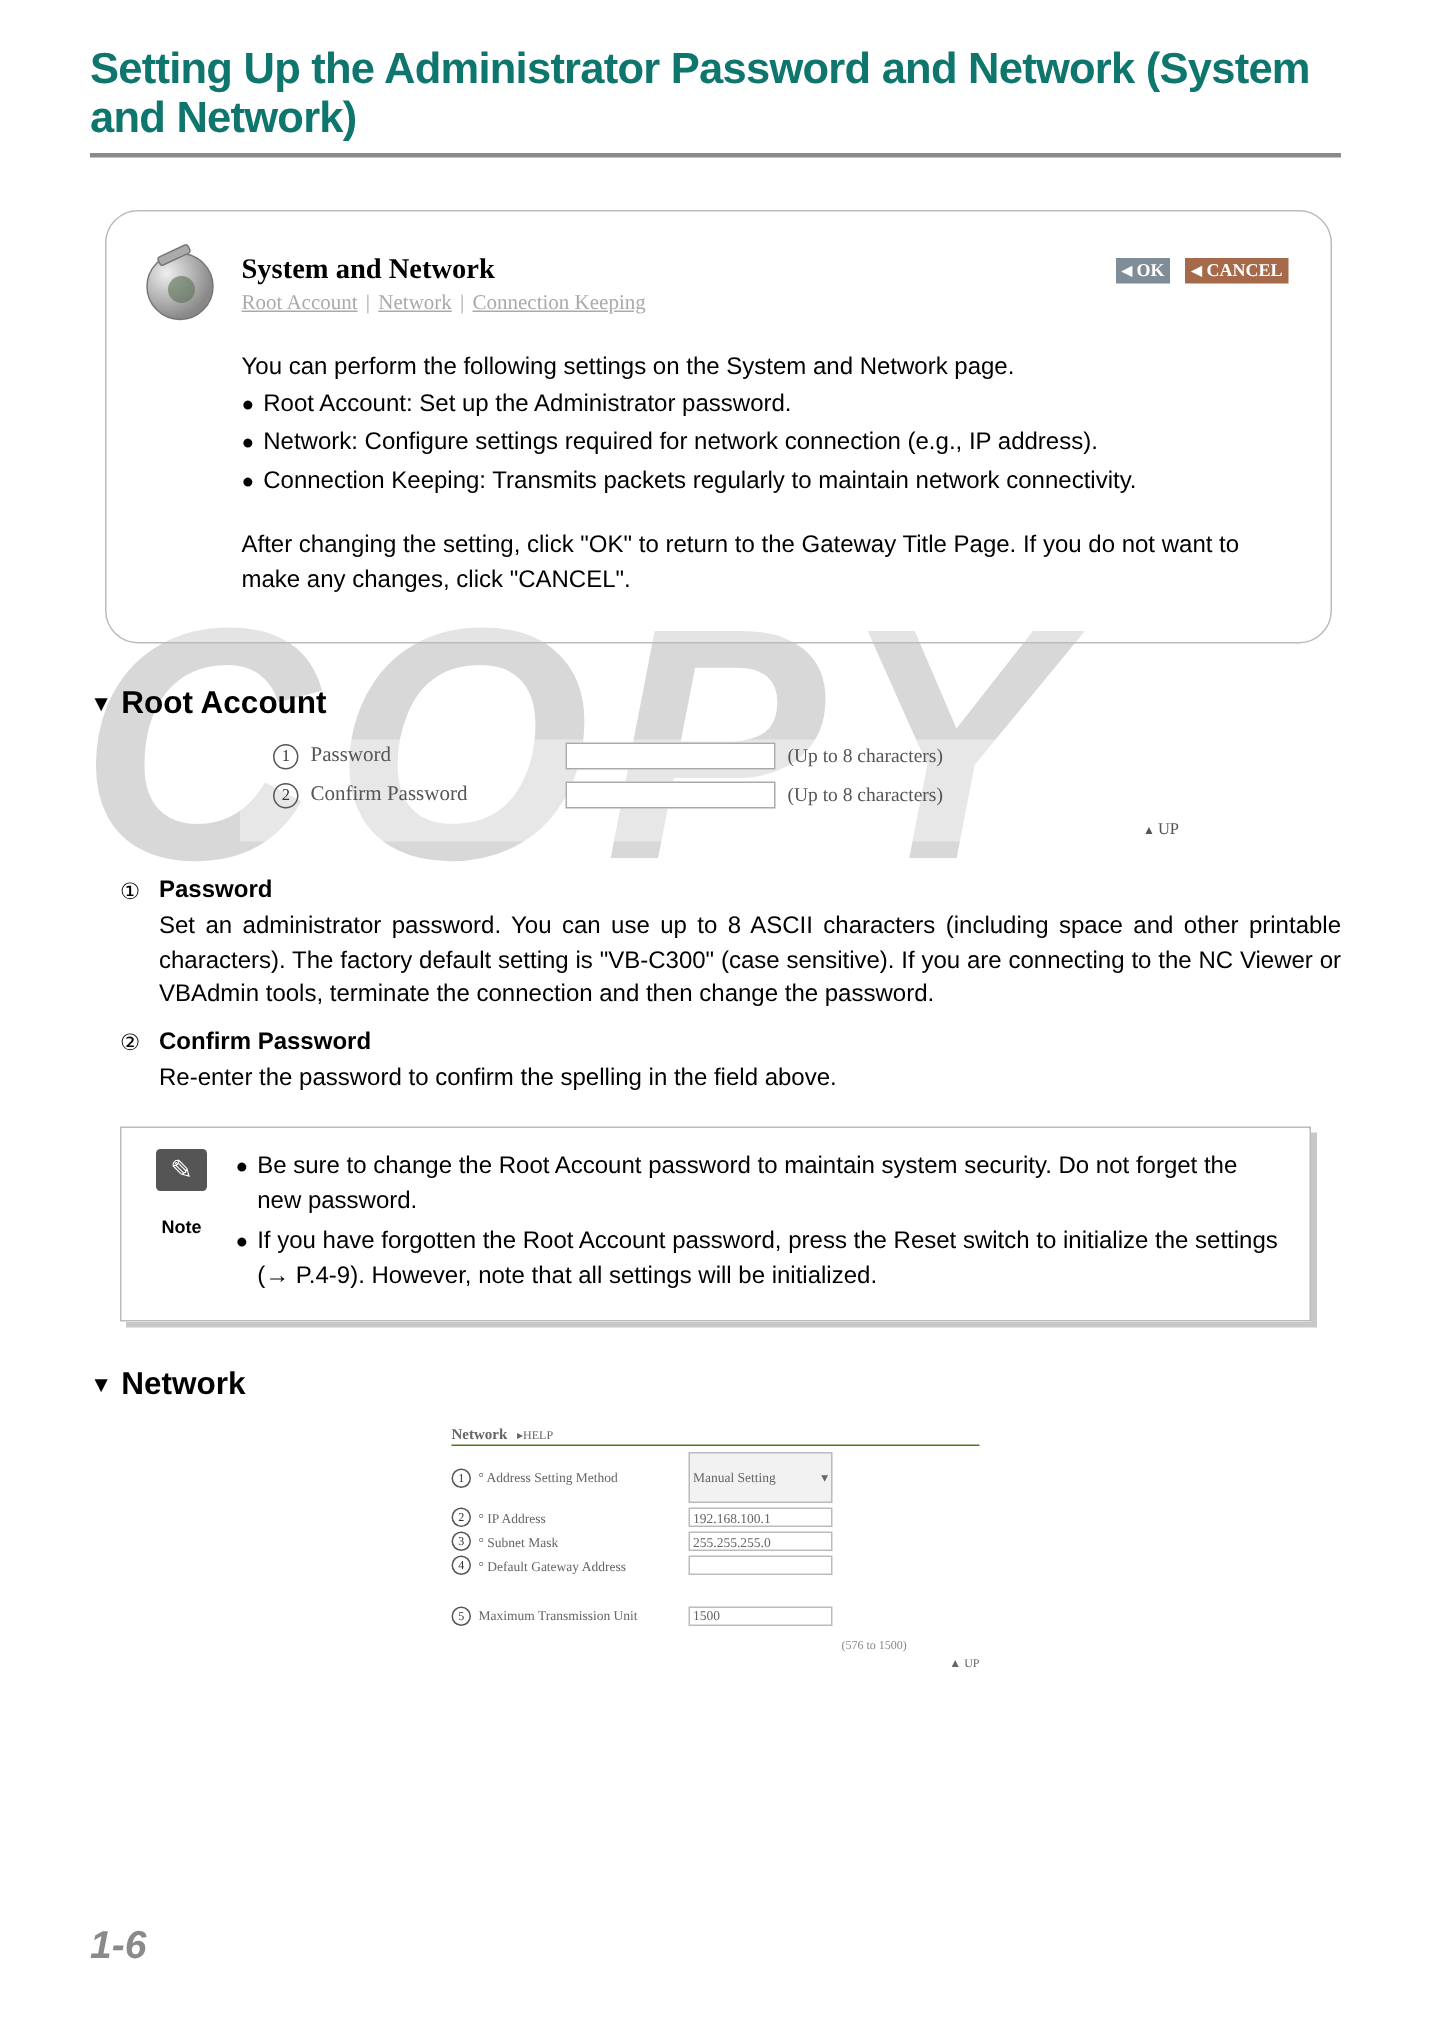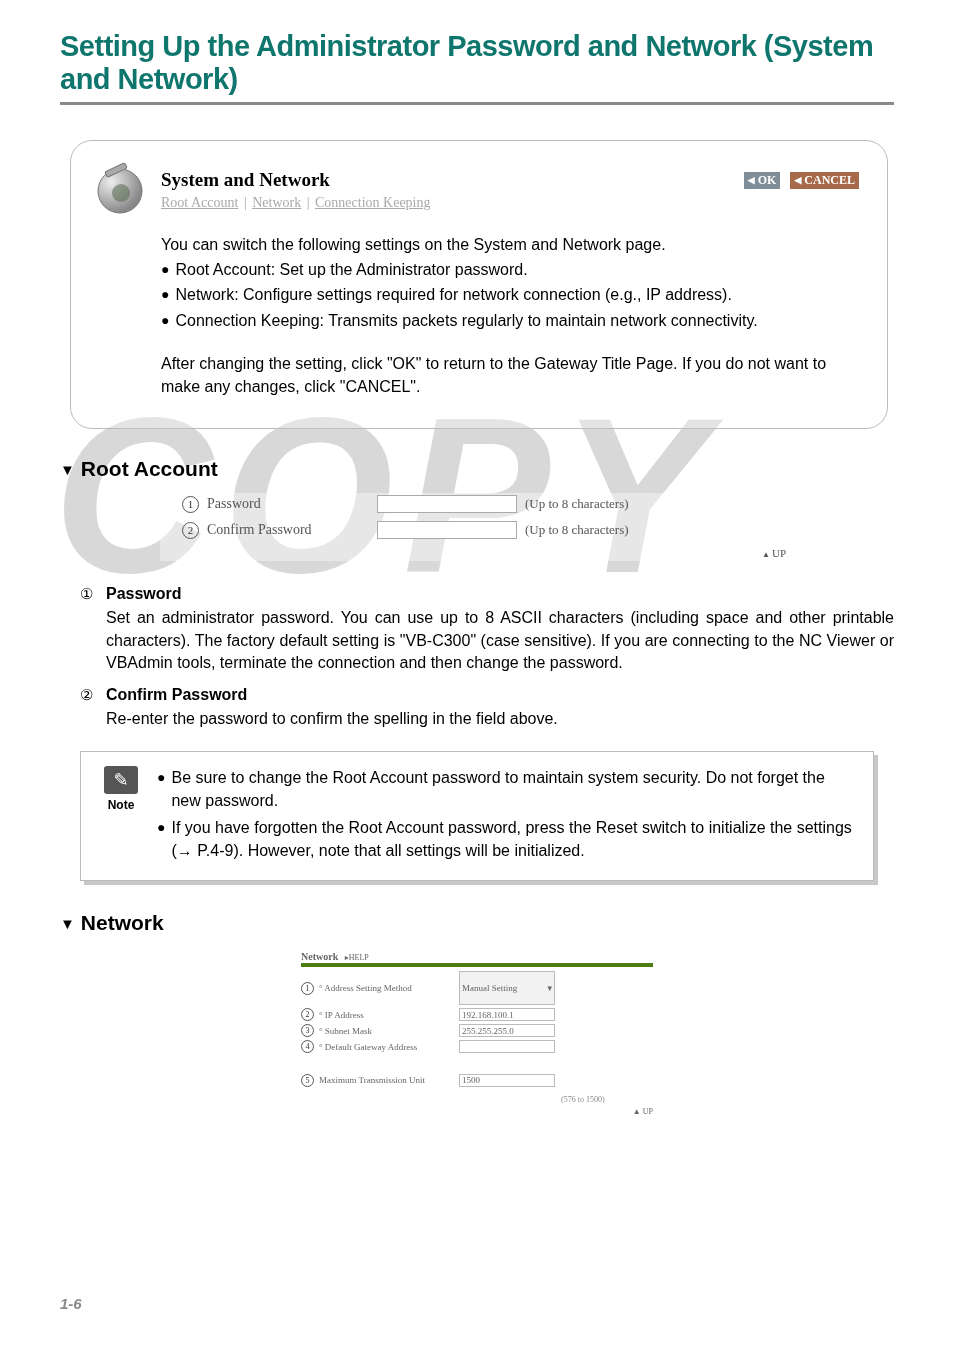--- a/index.html
+++ b/index.html
@@ -192,36 +192,36 @@
   .note-icon-wrap { width: 44px; flex-shrink: 0; text-align: center; }
   .note-icon {
     width: 34px; height: 28px;
     background: #555;
     border-radius: 3px;
     display: inline-flex;
     align-items: center; justify-content: center;
     color: #fff;
     font-size: 18px;
   }
-  .note-label { font-size: 12px; font-weight: bold; margin-top: 4px;}
+  .note-label { font-size: 12px; font-weight: bold; margin-top: 17px;}
   .note-body { font-size: 16px; line-height: 1.45; }
   .note-body .nb-line { display: flex; margin-bottom: 4px; }
   .note-body .nb-line .bl { margin-right: 6px; font-size: 14px; line-height: 23px;}
   
   .net-shot {
     margin: 0 auto;
     width: 360px;
     font-family: "Times New Roman", serif;
     font-size: 10px;
     color: #666;
     background: rgba(255,255,255,0.5);
     padding: 4px;
   }
   .net-shot-title {
-    border-bottom: 4px solid #4d7c0f;
+    border-bottom: 1px solid #4d7c0f;
     padding-bottom: 1px;
     margin-bottom: 4px;
   }
   .net-shot-title .help { font-size: 8px; margin-left: 4px; }
   .net-row {
     display: flex; align-items: center;
     margin-bottom: 3px;
   }
   .net-row .circnum {
     border: 1px solid #555;
@@ -254,21 +254,21 @@
     display: flex; align-items: center; justify-content: space-between;
     margin-right: 6px;
   }
   .net-row .hint { font-size: 8px; color: #888; margin-top: 39px;}
   .net-up { text-align: right; font-size: 8px; margin-top: 2px; }
   
   .page-num {
     position: absolute;
     bottom: 40px;
     left: 60px;
-    font-size: 15px;
+    font-size: 26px;
     font-weight: bold;
     font-style: italic;
     color: #8a8a8a;
     margin-top: 44px;
   }
 </style>
 </head>
 <body>
 
 <div class="copy-watermark">
@@ -307,21 +307,21 @@
       </div>
     </div>
     <div class="panel-links">
       <span class="lnk">Root Account</span>
       <span class="sep">|</span>
       <span class="lnk">Network</span>
       <span class="sep">|</span>
       <span class="lnk">Connection Keeping</span>
     </div>
     <div class="panel-body">
-      <p>You can switch the following settings on the System and Network page.</p>
+      <p>You can perform the following settings on the System and Network page.</p>
       <p class="bullet-line">
           <span class="bl">●</span>
           <span>Root Account: Set up the Administrator password.</span>
         </p>
       <p class="bullet-line">
           <span class="bl">●</span>
           <span>Network: Configure settings required for network connection (e.g., IP address).</span>
         </p>
       <p class="bullet-line">
           <span class="bl">●</span>

